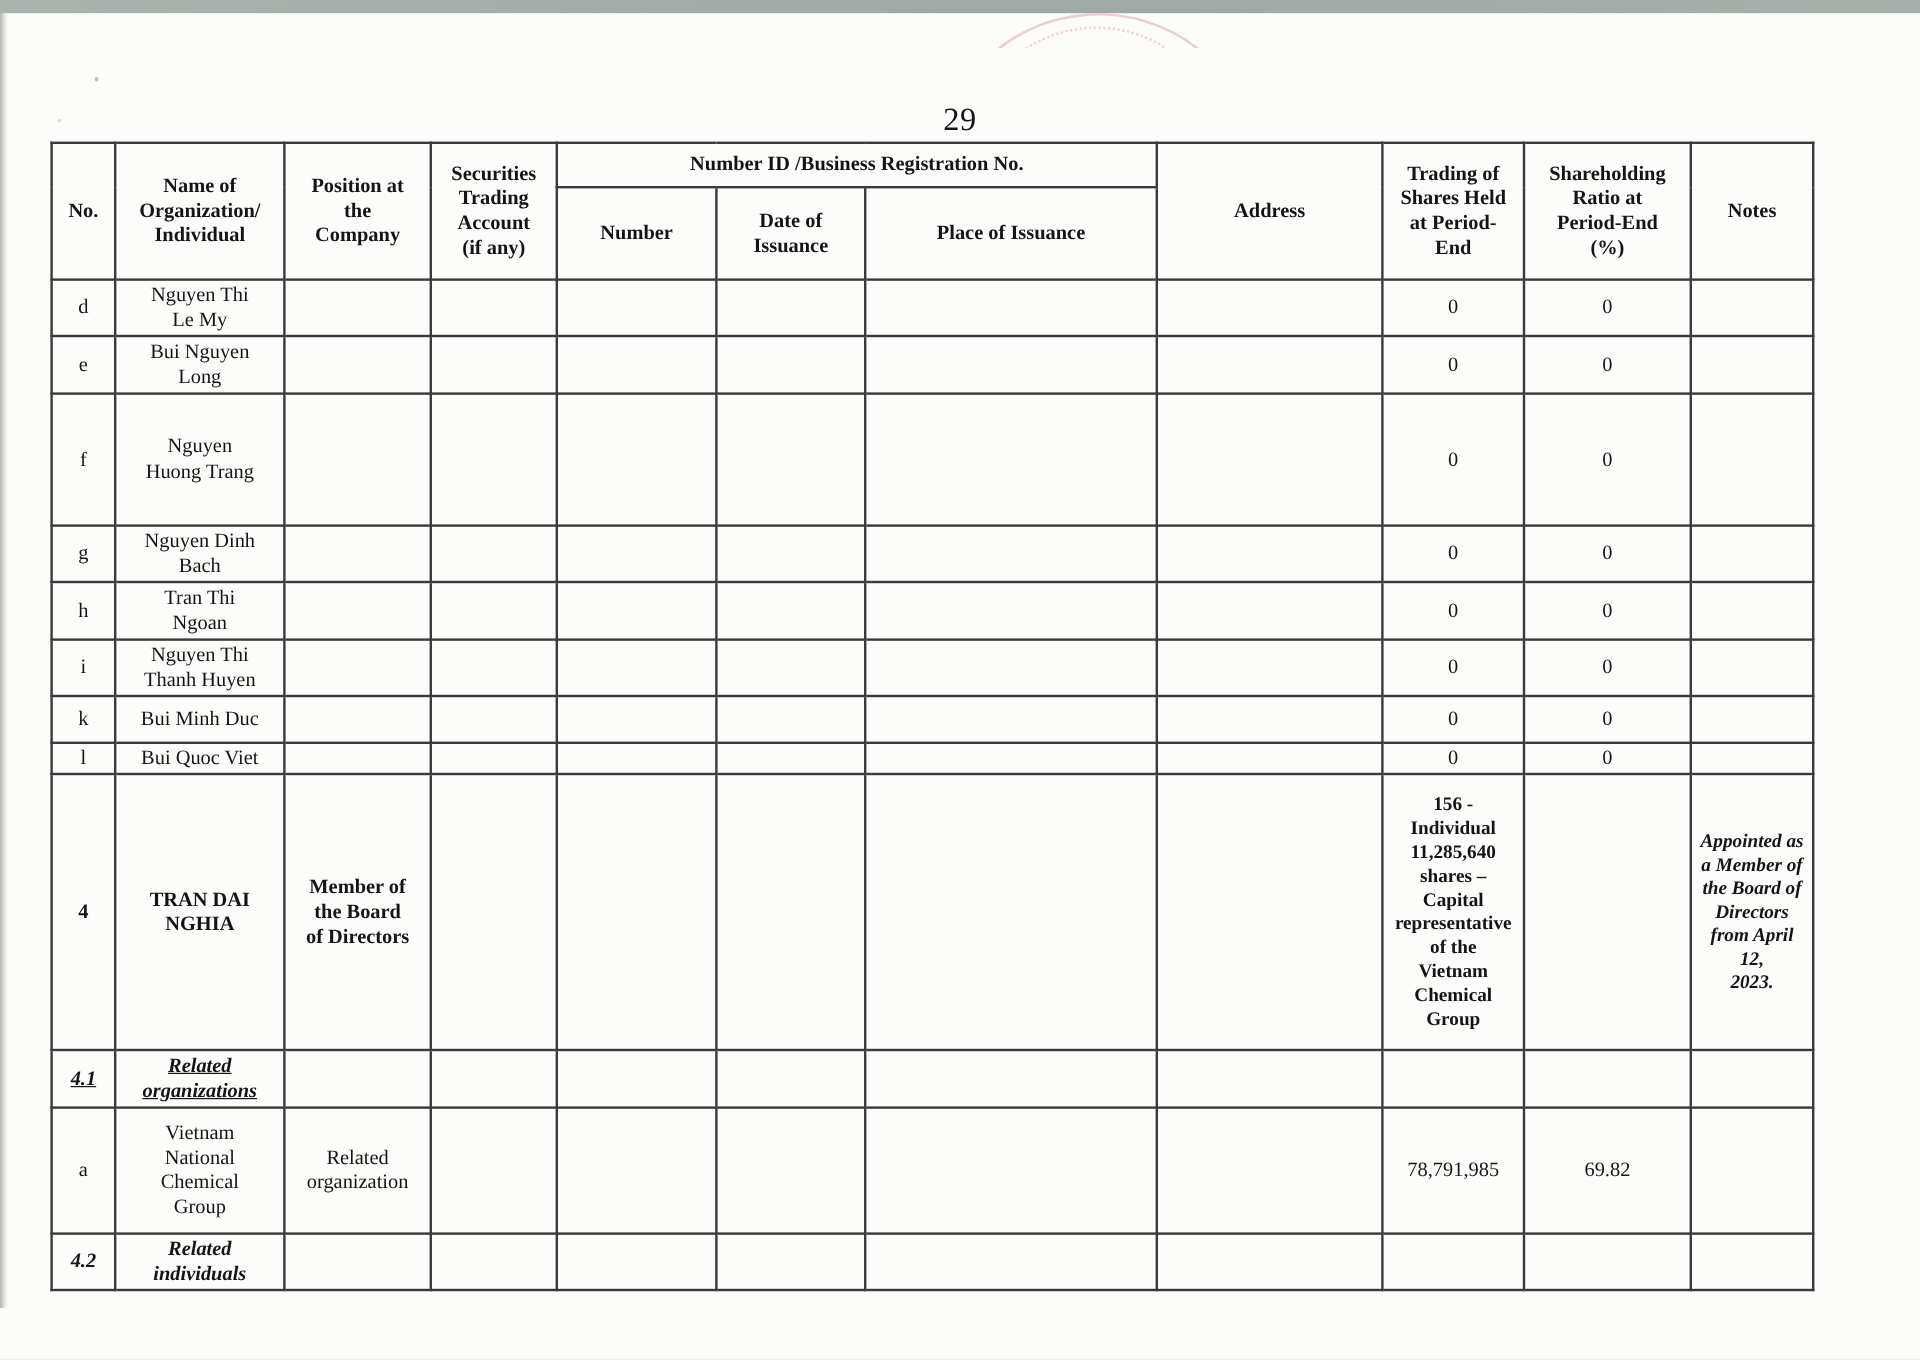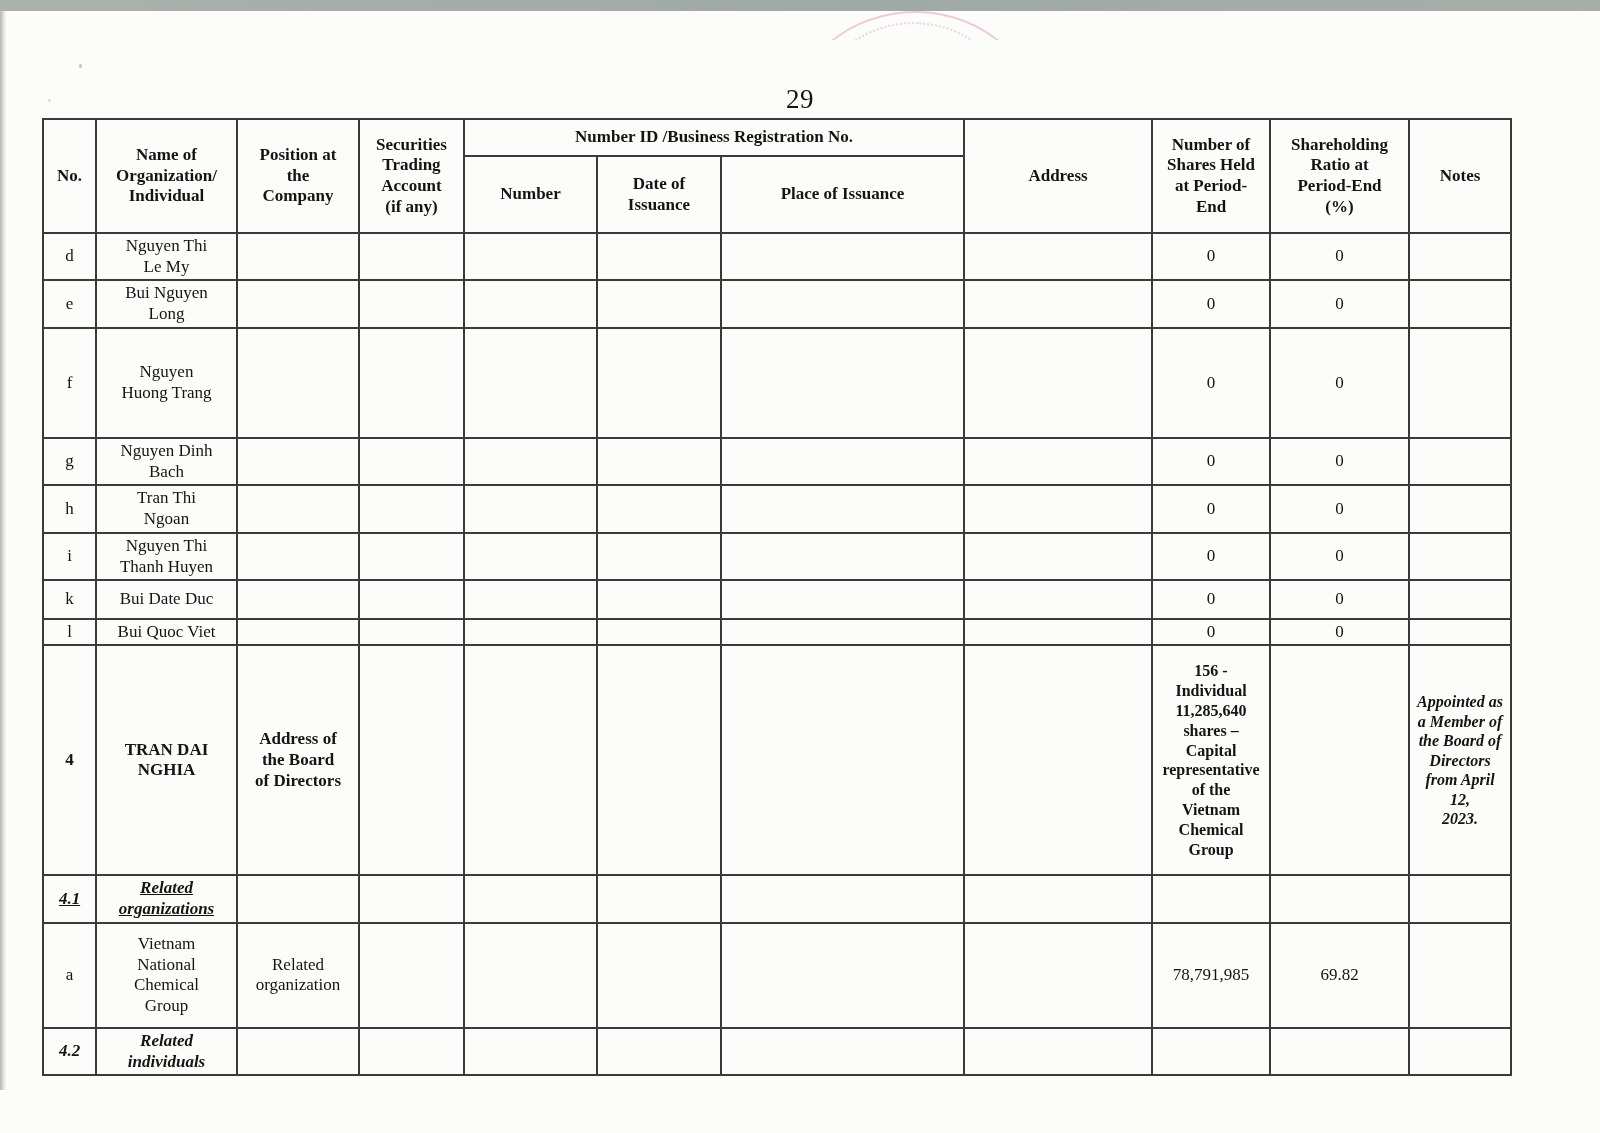--- a/index.html
+++ b/index.html
@@ -163,21 +163,21 @@
 Individual</th>
         <th rowspan="2">Position at
 the
 Company</th>
         <th rowspan="2">Securities
 Trading
 Account
 (if any)</th>
         <th colspan="3">Number ID /Business Registration No.</th>
         <th rowspan="2">Address</th>
-        <th rowspan="2">Number of
+        <th rowspan="2">Trading of
 Shares Held
 at Period-
 End</th>
         <th rowspan="2">Shareholding
 Ratio at
 Period-End
 (%)</th>
         <th rowspan="2">Notes</th>
       </tr>
       <tr class="h2">
@@ -267,21 +267,21 @@
           <td class="cell-id-number"></td>
           <td class="cell-id-date"></td>
           <td class="cell-id-place"></td>
           <td class="cell-address"></td>
           <td class="cell-shares">0</td>
           <td class="cell-ratio">0</td>
           <td class="cell-notes"></td>
         </tr>
         <tr class="row-person">
           <td class="cell-no">k</td>
-          <td class="cell-name">Bui Date Duc</td>
+          <td class="cell-name">Bui Minh Duc</td>
           <td class="cell-position"></td>
           <td class="cell-account"></td>
           <td class="cell-id-number"></td>
           <td class="cell-id-date"></td>
           <td class="cell-id-place"></td>
           <td class="cell-address"></td>
           <td class="cell-shares">0</td>
           <td class="cell-ratio">0</td>
           <td class="cell-notes"></td>
         </tr>
@@ -295,21 +295,21 @@
           <td class="cell-id-place"></td>
           <td class="cell-address"></td>
           <td class="cell-shares">0</td>
           <td class="cell-ratio">0</td>
           <td class="cell-notes"></td>
         </tr>
         <tr class="row-main">
           <td class="cell-no">4</td>
           <td class="cell-name">TRAN DAI
 NGHIA</td>
-          <td class="cell-position">Address of
+          <td class="cell-position">Member of
 the Board
 of Directors</td>
           <td class="cell-account"></td>
           <td class="cell-id-number"></td>
           <td class="cell-id-date"></td>
           <td class="cell-id-place"></td>
           <td class="cell-address"></td>
           <td class="cell-shares">156 -
 Individual
 11,285,640

